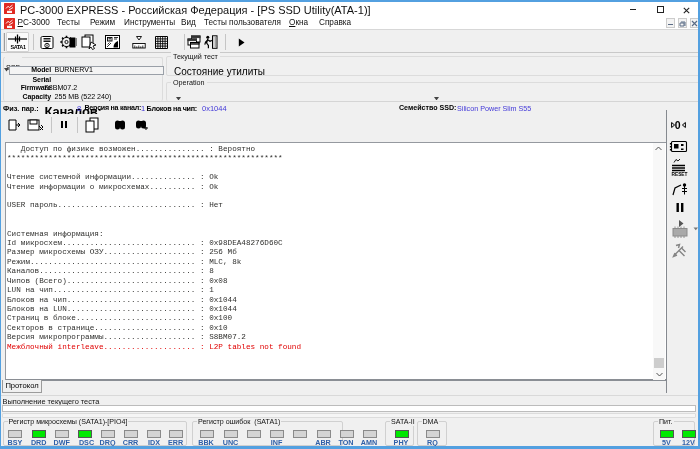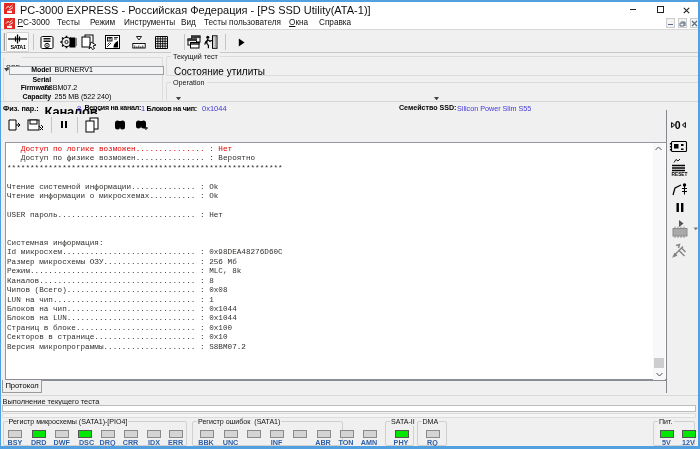--- a/index.html
+++ b/index.html
@@ -213,43 +213,42 @@
  <path d="M1 4a2.5 2.5 0 015 0v4a2.5 2.5 0 01-5 0zM6 4a2.5 2.5 0 015 0v4a2.5 2.5 0 01-5 0z" fill="#000"></path>
  <rect x="4" y="2" width="4" height="3" fill="#000"></rect>
 </svg>
 <svg class="a" style="left:135px;top:119px" width="14" height="12" viewBox="0 0 14 12">
  <path d="M1 4a2.5 2.5 0 015 0v3a2.5 2.5 0 01-5 0zM6 4a2.5 2.5 0 015 0v3a2.5 2.5 0 01-5 0z" fill="#000"></path>
  <rect x="4" y="2" width="4" height="3" fill="#000"></rect>
  <path d="M9 9h4M11 8v3" stroke="#000"></path>
 </svg>
 
 <div class="a logbox"></div>
-<pre class="a logpre" style="left:7px;top:145px"><span class="red">   Доступ по логике возможен............... : Нет
-</span><span>   Доступ по физике возможен............... : Вероятно
+<pre class="a logpre" style="left:7px;top:145px"><span>   Доступ по физике возможен............... : Вероятно
 ************************************************************
 
 Чтение системной информации.............. : Ok
 Чтение информации о микросхемах.......... : Ok
 
 USER пароль.............................. : Нет
 
 
 Системная информация:
 Id микросхем............................. : 0x98DEA48276D60C
 Размер микросхемы ОЗУ.................... : 256 Мб
 Режим.................................... : MLC, 8k
 Каналов.................................. : 8
 Чипов (Всего)............................ : 0x08
 LUN на чип............................... : 1
 Блоков на чип............................ : 0x1044
 Блоков на LUN............................ : 0x1044
 Страниц в блоке.......................... : 0x100
 Секторов в странице...................... : 0x10
 Версия микропрограммы.................... : S8BM07.2
-</span></pre>
+</span><span class="red">Межблочный interleave.................... : L2P tables not found</span></pre>
 
 <div class="a sbar"></div>
 <svg class="a" style="left:655px;top:146px" width="7" height="5" viewBox="0 0 7 5">
     <path d="M0.5 4L3.5 1 6.5 4" stroke="#505050" fill="none"></path>
   </svg>
 <div class="a" style="left:654px;top:358px;width:10px;height:10px;background:#cdcdcd"></div>
 <svg class="a" style="left:656px;top:372px" width="7" height="5" viewBox="0 0 7 5">
     <path d="M0.5 1L3.5 4 6.5 1" stroke="#505050" fill="none"></path>
   </svg>
 

